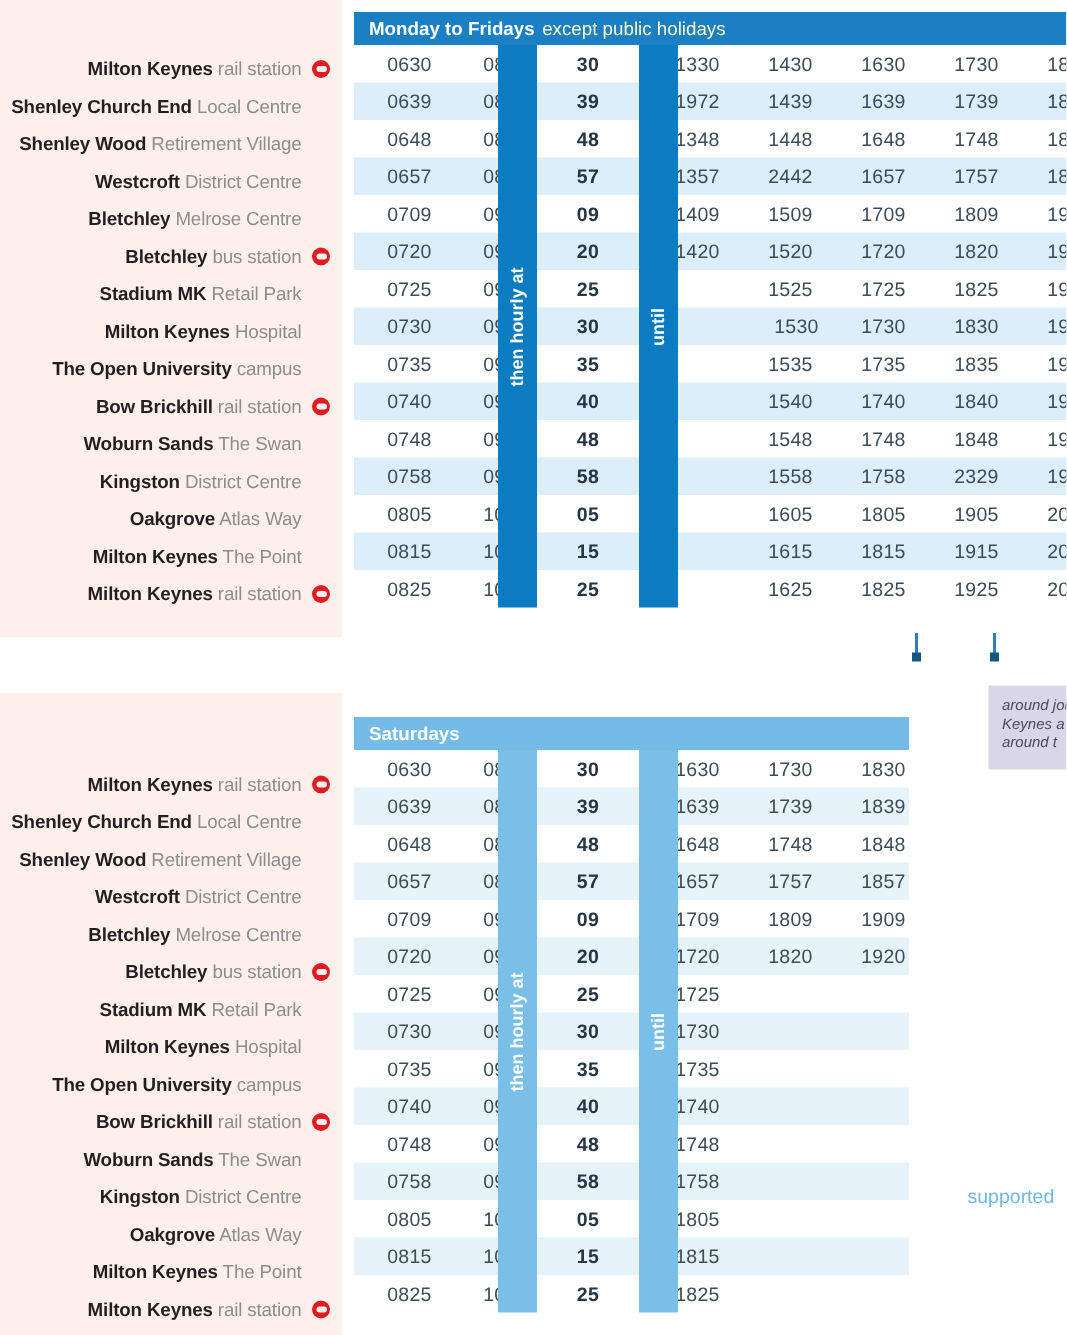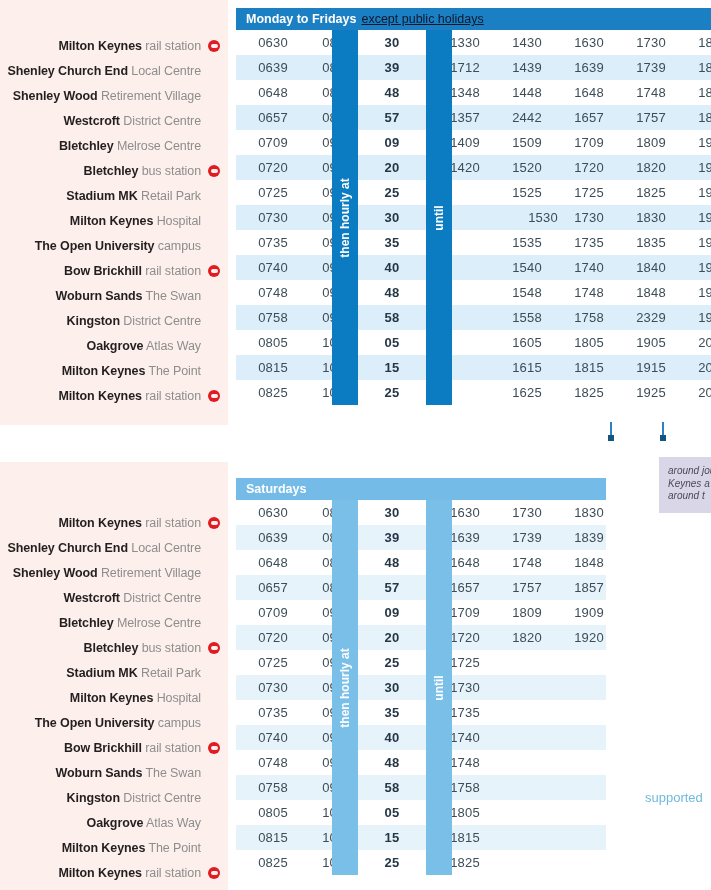--- a/index.html
+++ b/index.html
@@ -57,21 +57,21 @@
   .tt.sa { top: 478px; }
 
   .tt-header {
     height: 22px;
     display: flex; align-items: center;
     padding-left: 10px;
     color: #ffffff;
     font-size: 12.5px;
     font-weight: bold;
   }
-  .tt-header .sub { font-weight: normal; color: #0f172a; margin-left: 5px; text-decoration: underline; }
+  .tt-header .sub { font-weight: normal; color: #fef9c3; margin-left: 5px; }
   .tt.wd .tt-header { width: 475px; background: #1b7fc4; }
   .tt.sa .tt-header { width: 370px; background: #74bbe8; }
   .tt.sa .tt-header .sub { color: #c6e4f6; }
 
   .tt-body { position: relative; }
   .tt.wd .tt-body { width: 475px; height: 382px; }
   .tt.sa .tt-body { width: 370px; height: 382px; }
 
   .tt-row {
     position: absolute; left: 0; height: 25px;
@@ -303,21 +303,21 @@
           <div class="cell" style="left: 198px; width: 62px;">1330</div>
           <div class="cell" style="left: 260px; width: 62px;">1430</div>
           <div class="cell" style="left: 322px; width: 62px;">1630</div>
           <div class="cell" style="left: 384px; width: 62px;">1730</div>
           <div class="cell" style="left: 446px; width: 62px;">1830</div>
         </div>
         <div class="tt-row even" style="top: 25px;">
           <div class="cell" style="left: 6px; width: 62px;">0639</div>
           <div class="cell" style="left: 70px; width: 62px;">0839</div>
           <div class="cell mins" style="left: 122px; width: 68px;">39</div>
-          <div class="cell" style="left: 198px; width: 62px;">1712</div>
+          <div class="cell" style="left: 198px; width: 62px;">1972</div>
           <div class="cell" style="left: 260px; width: 62px;">1439</div>
           <div class="cell" style="left: 322px; width: 62px;">1639</div>
           <div class="cell" style="left: 384px; width: 62px;">1739</div>
           <div class="cell" style="left: 446px; width: 62px;">1839</div>
         </div>
         <div class="tt-row odd" style="top: 50px;">
           <div class="cell" style="left: 6px; width: 62px;">0648</div>
           <div class="cell" style="left: 70px; width: 62px;">0848</div>
           <div class="cell mins" style="left: 122px; width: 68px;">48</div>
           <div class="cell" style="left: 198px; width: 62px;">1348</div>
@@ -362,21 +362,21 @@
           <div class="cell mins" style="left: 122px; width: 68px;">25</div>
           <div class="cell" style="left: 260px; width: 62px;">1525</div>
           <div class="cell" style="left: 322px; width: 62px;">1725</div>
           <div class="cell" style="left: 384px; width: 62px;">1825</div>
           <div class="cell" style="left: 446px; width: 62px;">1925</div>
         </div>
         <div class="tt-row even" style="top: 175px;">
           <div class="cell" style="left: 6px; width: 62px;">0730</div>
           <div class="cell" style="left: 70px; width: 62px;">0930</div>
           <div class="cell mins" style="left: 122px; width: 68px;">30</div>
-          <div class="cell" style="left: 276px; width: 62px;">1530</div>
+          <div class="cell" style="left: 264px; width: 62px;">1530</div>
           <div class="cell" style="left: 322px; width: 62px;">1730</div>
           <div class="cell" style="left: 384px; width: 62px;">1830</div>
           <div class="cell" style="left: 446px; width: 62px;">1930</div>
         </div>
         <div class="tt-row odd" style="top: 200px;">
           <div class="cell" style="left: 6px; width: 62px;">0735</div>
           <div class="cell" style="left: 70px; width: 62px;">0935</div>
           <div class="cell mins" style="left: 122px; width: 68px;">35</div>
           <div class="cell" style="left: 260px; width: 62px;">1535</div>
           <div class="cell" style="left: 322px; width: 62px;">1735</div>

